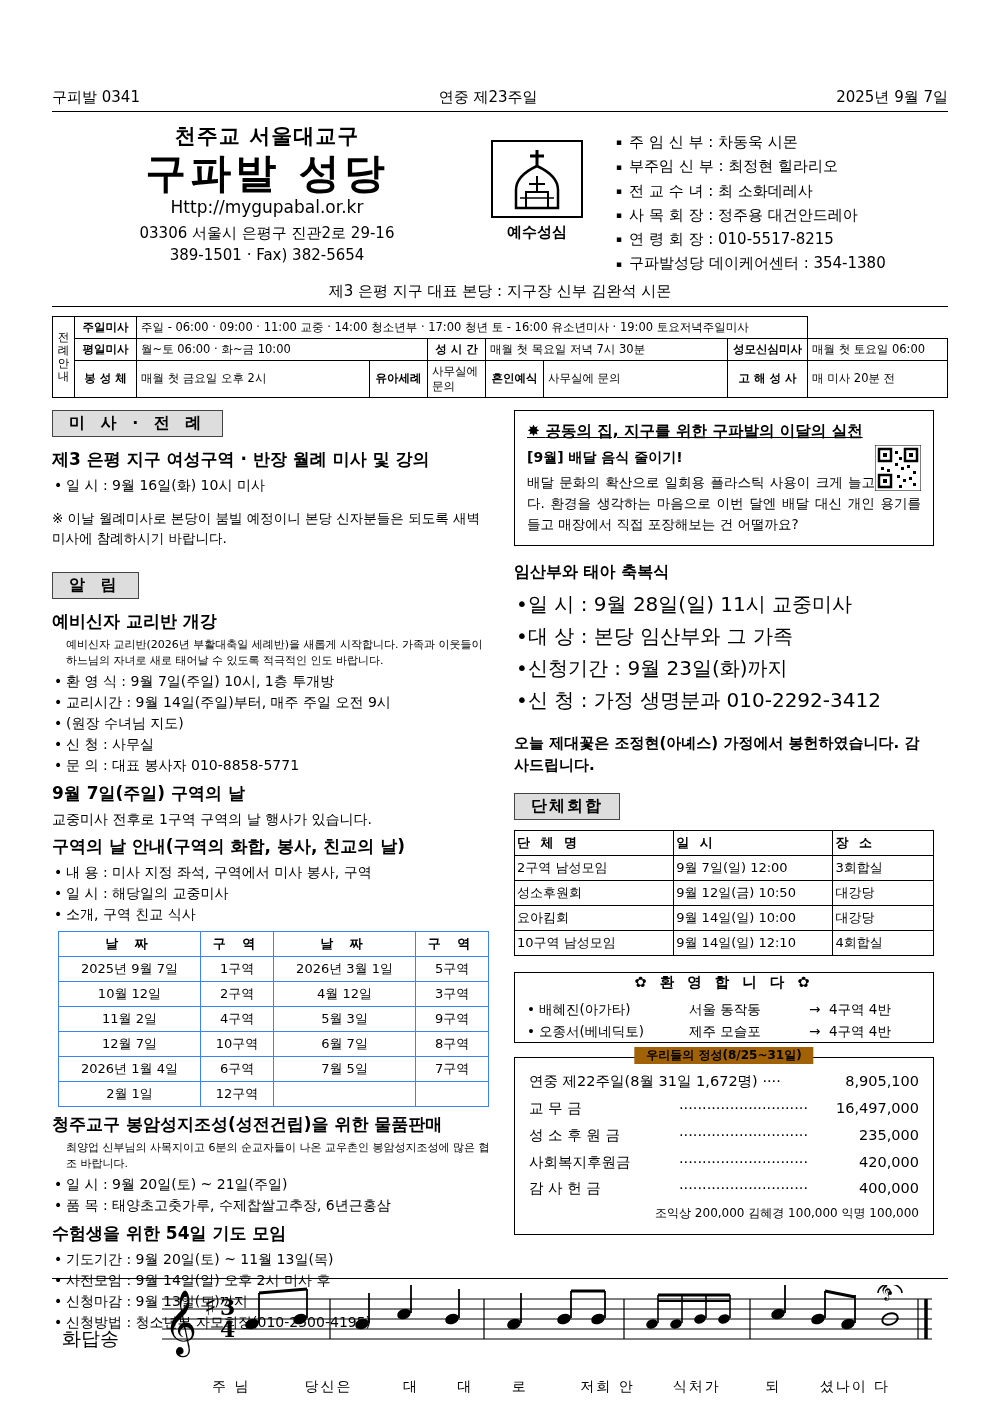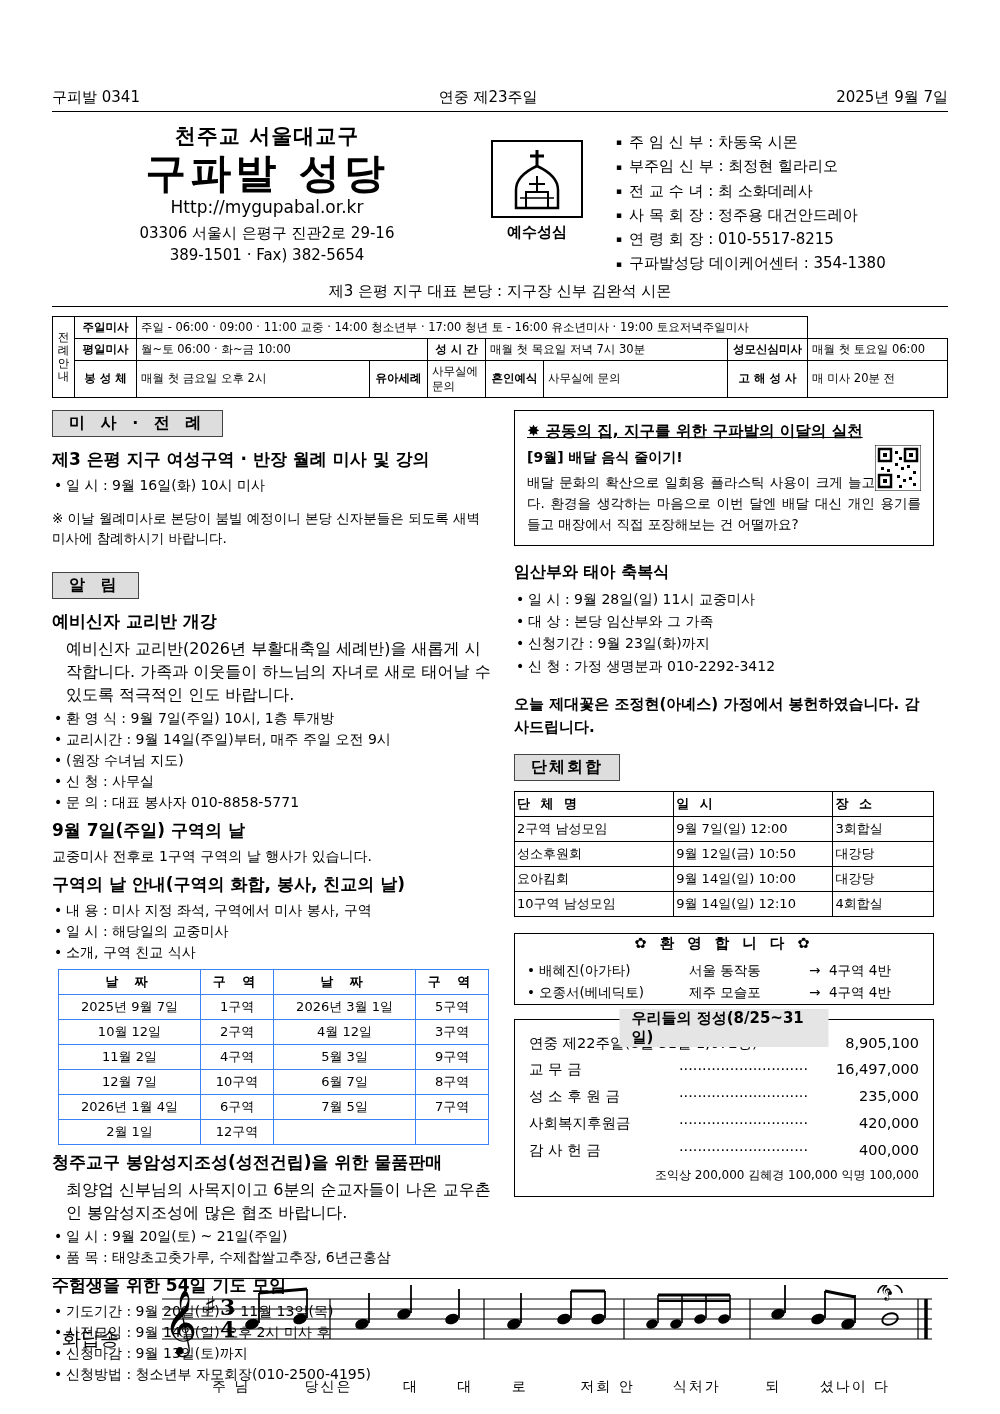--- a/index.html
+++ b/index.html
@@ -52,21 +52,21 @@
   .col-l { width:440px; }
   .col-r { width:420px; }
 
   .sec-title {
     display:inline-block; background:#dddddd; border:1px solid #444;
     font-size:16px; font-weight:bold; letter-spacing:5px;
     padding:2px 16px; margin-bottom:5px;
   }
   h3.hl { font-size:17px; font-weight:bold; margin:6px 0 4px; }
   p.t { font-size:14px; margin:2px 0; line-height:1.45; }
-  p.ind { font-size:16px; margin:2px 0; line-height:1.45; text-indent:0; padding-left:14px;}
+  p.ind { font-size:11px; margin:2px 0; line-height:1.45; text-indent:0; padding-left:14px;}
   ul.bul { list-style:none; margin:2px 0; padding:0; }
   ul.bul li { font-size:14px; line-height:1.5; padding-left:14px; position:relative; }
   ul.bul li:before { content:"\2022"; position:absolute; left:2px; }
   .note { font-size:13.5px; line-height:1.45; }
 
   
   table.grid { border-collapse:collapse; width:98%; margin:6px 0 6px 6px; font-size:13px; }
   table.grid th, table.grid td { border:1px solid #3b82f6; padding:3px 2px; text-align:center; }
   table.grid th { font-weight:bold; letter-spacing:6px; }
 
@@ -74,42 +74,42 @@
   .box {
     border:1.5px solid #000; padding:10px 12px; position:relative;
   }
   .box-title { font-size:15.5px; font-weight:bold; text-decoration:underline; }
   .box-sub { font-size:14px; font-weight:bold; margin-top:7px; }
   .box-body { font-size:13.5px; line-height:1.55; margin-top:5px; text-align:justify; }
   .qr { position:absolute; right:12px; top:34px; width:46px; height:46px; }
 
   .rsec-title { font-size:16px; font-weight:bold; margin:16px 0 5px; }
   ul.bul2 { list-style:none; margin:0; padding:0; }
-  ul.bul2 li { font-size:14px; line-height:1.6; padding-left:14px; position:relative; }
+  ul.bul2 li { font-size:20px; line-height:1.6; padding-left:14px; position:relative; }
   ul.bul2 li:before { content:"\2022"; position:absolute; left:2px; }
 
   .thanks { font-size:15px; font-weight:bold; line-height:1.5; margin-top:16px; }
 
   table.grid2 { border-collapse:collapse; width:100%; margin-top:5px; font-size:13px; }
   table.grid2 th, table.grid2 td { border:1px solid #000; padding:3px 2px; text-align:left; }
   table.grid2 th { font-weight:bold; letter-spacing:3px; }
 
   .welcome-box { border:1px solid #000; padding:0 10px; margin-top:16px; }
   .welcome-head { text-align:center; font-size:14.5px; font-weight:bold; letter-spacing:4px; }
   .welcome-box ul { list-style:none; margin:6px 0 0; padding:0; }
   .welcome-box li { font-size:13.5px; line-height:1.65; padding-left:14px; position:relative; }
   .welcome-box li:before { content:"\2022"; position:absolute; left:2px; }
   .wrow { display:flex; }
   .wname { width:150px; }
   .wfrom { width:120px; }
 
   .off-box { border:1px solid #000; margin-top:14px; padding:10px 14px 12px; position:relative; }
   .off-head {
     position:absolute; top:-11px; left:50%; transform:translateX(-50%);
-    background:#e5e5e5; padding:0 12px; font-size:15px; font-weight:bold;
+    background:#a16207; padding:0 12px; font-size:12px; font-weight:bold;
   }
   .off-line { display:flex; font-size:14.5px; line-height:1.85; }
   .off-lab { width:150px; }
   .off-dots { flex:1; overflow:hidden; white-space:nowrap; }
   .off-amt { width:110px; text-align:right; }
   .off-small { font-size:12px; text-align:right; margin-top:3px; }
   .off-first { font-size:14.5px; line-height:1.85; display:flex;}
 
   
   .music { position:absolute; left:52px; right:52px; bottom:16px; height:120px; }

